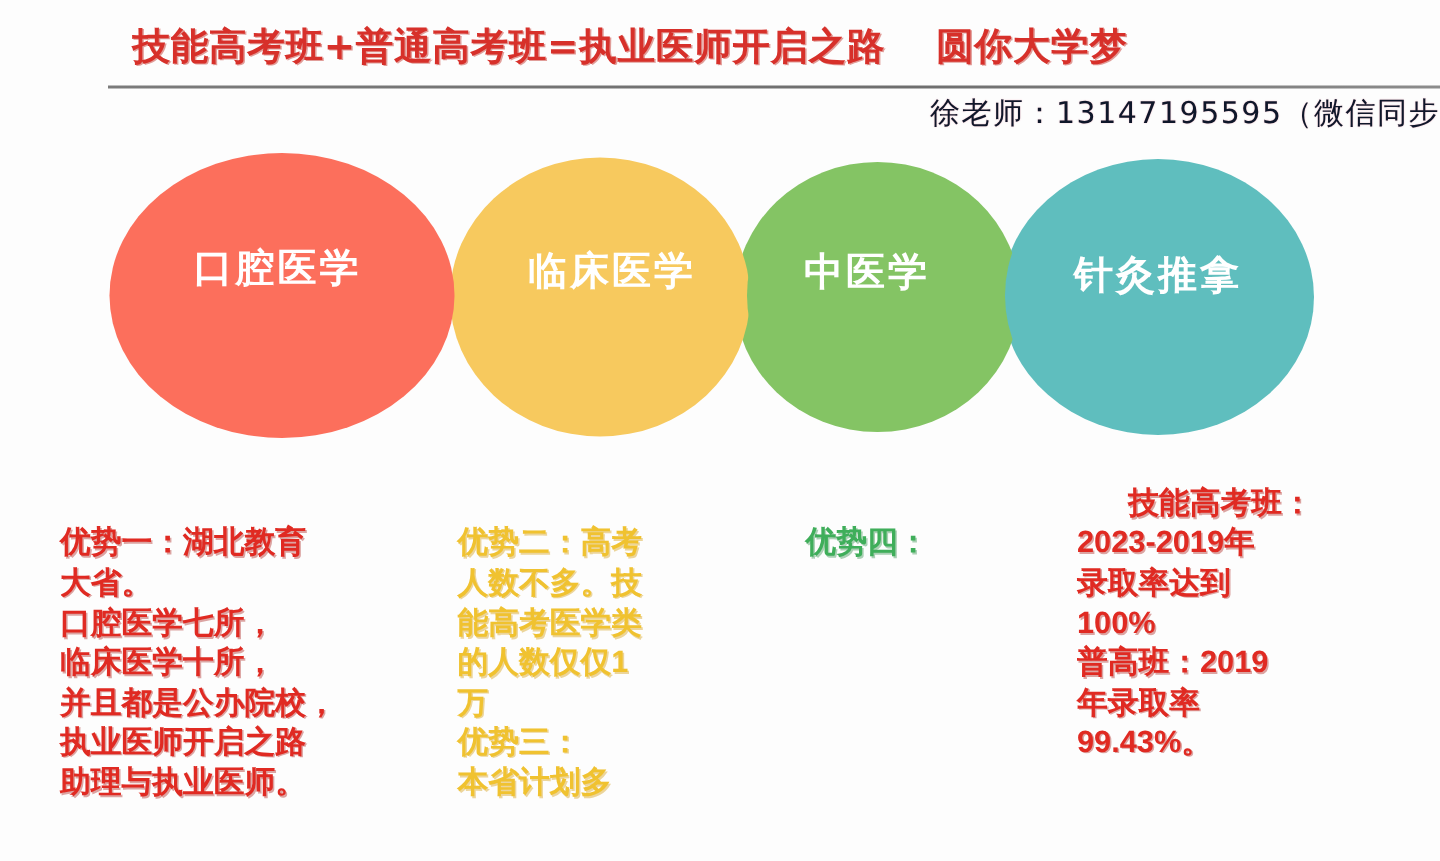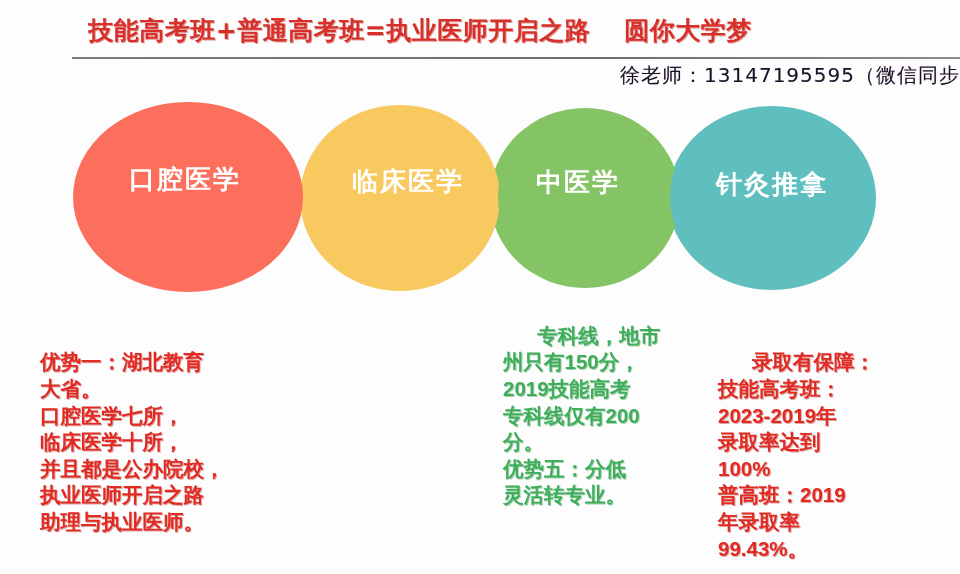--- a/index.html
+++ b/index.html
@@ -162,33 +162,35 @@
 
     <div class="col col-0">
       <span class="lead">优势一：湖北教育</span><span>大省。
 口腔医学七所，
 临床医学十所，
 并且都是公办院校，
 执业医师开启之路
 助理与执业医师。</span>
     </div>
 
+    <div class="col col-1">
+      <span class="lead">优势二：高考</span><span>人数不多。技
+能高考医学类
+的人数仅仅1
+万
+优势三：
+本省计划多</span>
+    </div>
 
     <div class="col col-2">
-      <span>专科线，地市
-州只有150分，
-2019技能高考
-专科线仅有200
-分。
-优势五：分低
-灵活转专业。</span>
+      <span class="lead indent-2">优势四：</span>
     </div>
 
     <div class="col col-3">
-      <span class="lead indent-2">录取有保障：</span><span>技能高考班：
+      <span>技能高考班：
 2023-2019年
 录取率达到
 100%
 普高班：2019
 年录取率
 99.43%。</span>
     </div>
 
   </div>
 </div>

